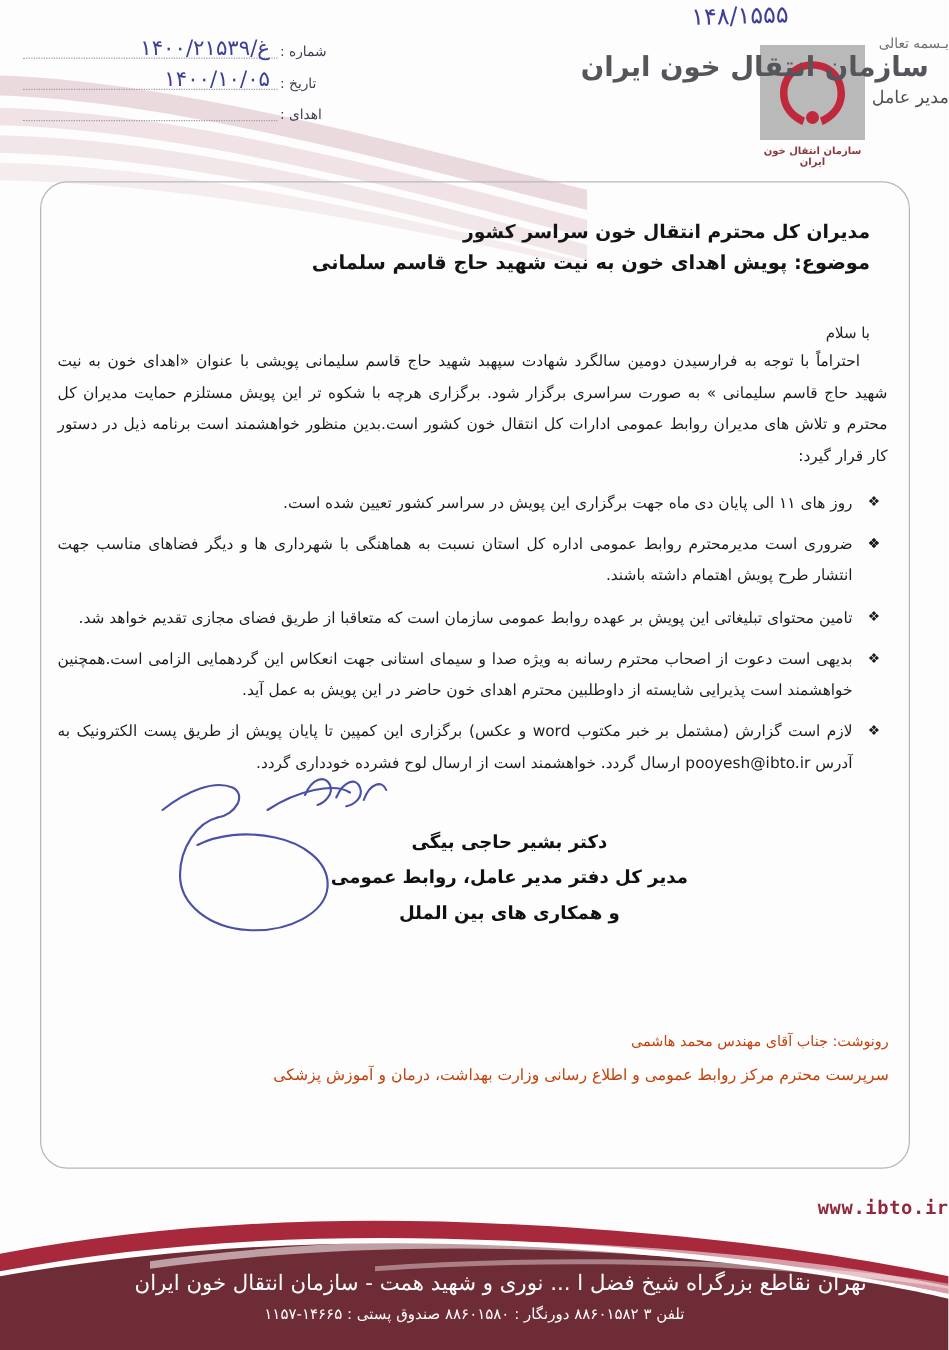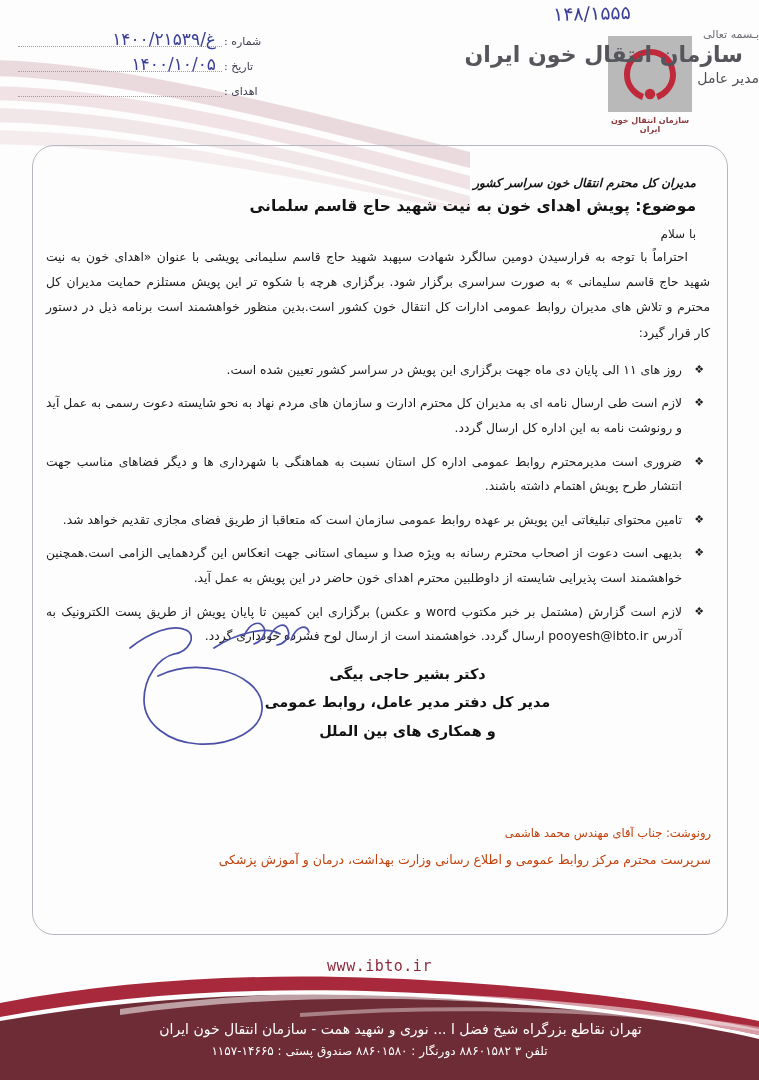--- a/index.html
+++ b/index.html
@@ -134,41 +134,40 @@
   }
 
   .content {
     position: absolute;
     left: 46px; top: 158px;
     width: 668px;
     color: #141414;
   }
 
   .addressee {
-    font-size: 12px;
+    font-size: 15px;
     font-weight: bold;
     text-align: right;
     padding-right: 18px;
     margin-top: 18px;
     letter-spacing: -0.2px;
-    font-style: italic;
   }
   .subject {
     font-size: 15.5px;
     font-weight: bold;
     text-align: right;
     padding-right: 18px;
     margin-top: 7px;
     letter-spacing: -0.2px;
   }
   .greeting {
     font-size: 12px;
     text-align: right;
     padding-right: 18px;
-    margin-top: 12px;
+    margin-top: 40px;
     color: #232323;
   }
   .para {
     font-size: 12.3px;
     line-height: 2.05;
     text-align: justify;
     text-align-last: right;
     margin-top: 4px;
     padding-right: 4px;
     color: #1c1c1c;
@@ -226,41 +225,41 @@
     text-align: right;
     color: #c2410c;
   }
   .cc .l1 { font-size: 11.5px; }
   .cc .l2 { font-size: 12.5px; margin-top: 12px; }
 
   
   .site {
     position: absolute;
     left: 0; right: 0; top: 957px;
-    text-align: center;
+    text-align: right;
     direction: ltr;
     font-family: "DejaVu Sans Mono", monospace;
     font-size: 15px;
-    font-weight: normal;
+    font-weight: bold;
     letter-spacing: 0.5px;
     color: #8e2a3d;
   }
   .footer-art {
     position: absolute;
     left: 0; bottom: 0;
     width: 759px; height: 115px;
   }
   .footer-text {
     position: absolute;
     left: 0; right: 0; bottom: 22px;
     text-align: center;
     color: #ffffff;
   }
   .footer-text .f1 {
-    font-size: 14px;
+    font-size: 17px;
     letter-spacing: 0.2px;
     padding-left: 42px;
   }
   .footer-text .f2 {
     font-size: 12px;
     margin-top: 7px;
     letter-spacing: 0.2px;
   }
 </style>
 </head>
@@ -314,21 +313,21 @@
   <div class="body-box"></div>
 
   <div class="content">
     <div class="addressee">مدیران کل محترم انتقال خون سراسر کشور</div>
     <div class="subject">موضوع: پویش اهدای خون  به نیت  شهید حاج قاسم سلمانی</div>
     <div class="greeting">با سلام</div>
     <div class="para"><span class="indent"></span><span>احتراماً با توجه به فرارسیدن دومین سالگرد شهادت سپهبد شهید حاج قاسم سلیمانی پویشی  با عنوان «اهدای خون  به نیت شهید حاج قاسم سلیمانی » به صورت سراسری برگزار شود. برگزاری هرچه با شکوه تر این پویش مستلزم حمایت مدیران کل محترم و تلاش های مدیران روابط عمومی ادارات کل انتقال خون کشور است.بدین منظور خواهشمند است برنامه ذیل در دستور کار قرار گیرد:</span></div>
 
     <ul class="bullets">
       <li><span class="bullet">❖</span><span>روز های ۱۱ الی پایان دی ماه جهت برگزاری این پویش در سراسر کشور تعیین شده است.</span></li>
-      <li><span class="bullet">❖</span><span>لازم است طی ارسال نامه ای به مدیران کل محترم ادارت و سازمان های مردم نهاد  به نحو شایسته دعوت رسمی به عمل آید و رونوشت نامه به این اداره کل ارسال گردد.</span></li>
+      <li><span class="bullet">❖</span></li>
       <li><span class="bullet">❖</span><span>ضروری است مدیرمحترم روابط عمومی اداره کل استان نسبت به هماهنگی با شهرداری ها و دیگر فضاهای مناسب جهت انتشار طرح پویش اهتمام داشته باشند.</span></li>
       <li><span class="bullet">❖</span><span>تامین محتوای تبلیغاتی این پویش بر عهده روابط عمومی سازمان است که متعاقبا از طریق فضای مجازی تقدیم خواهد شد.</span></li>
       <li><span class="bullet">❖</span><span>بدیهی است دعوت از اصحاب محترم رسانه به ویژه صدا و سیمای استانی جهت انعکاس این گردهمایی الزامی است.همچنین خواهشمند است پذیرایی شایسته از داوطلبین محترم اهدای خون حاضر در این پویش به عمل آید.</span></li>
       <li><span class="bullet">❖</span><span>لازم است گزارش (مشتمل بر خبر مکتوب word و عکس) برگزاری این کمپین تا پایان پویش از طریق پست الکترونیک به آدرس pooyesh@ibto.ir ارسال گردد. خواهشمند است از ارسال لوح فشرده خودداری گردد.</span></li>
     </ul>
   </div>
 
   <div class="sig-scribble">
     <svg width="300" height="145" viewBox="0 0 300 145" xmlns="http://www.w3.org/2000/svg">
       <g fill="none" stroke="#4a4fa8" stroke-width="1.7" stroke-linecap="round">

